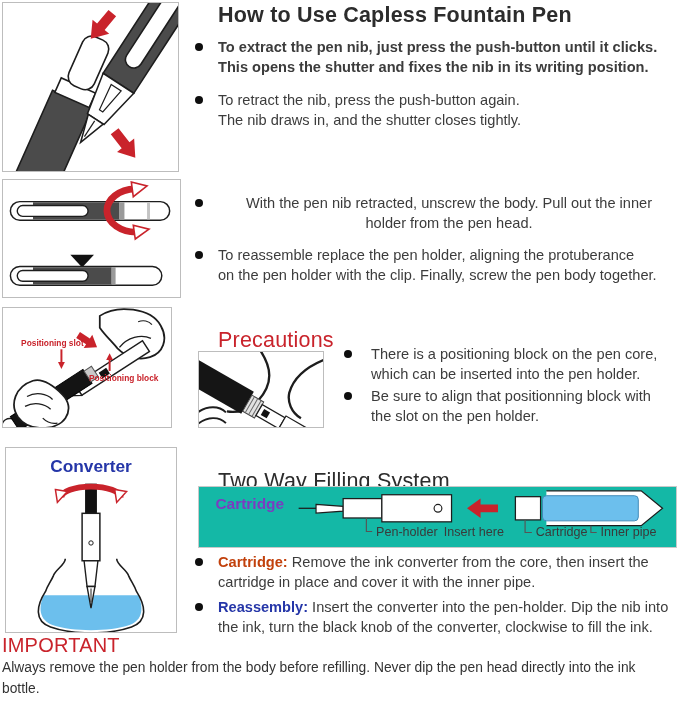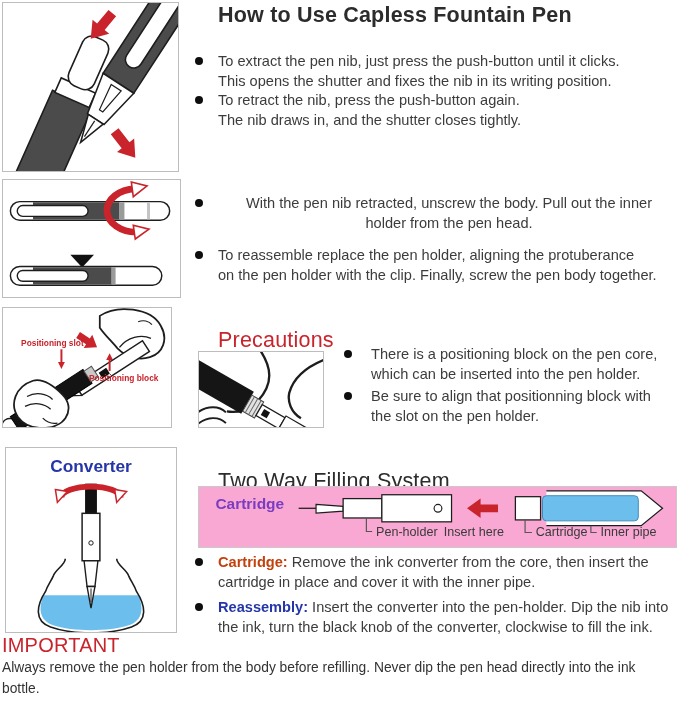--- a/index.html
+++ b/index.html
@@ -12,21 +12,21 @@
   .red-text{color:#c9232b;}
   .bullet{position:absolute;}
   .dot{position:absolute;left:-23px;top:5px;width:8px;height:8px;border-radius:50%;background:#0e0e0e;}
   .prec .dot{left:-27px;}
   .btext{margin:0;font-size:14.6px;line-height:19.8px;white-space:pre-line;color:#3c3c3c;}
   .btext.wrap{white-space:normal;}
   .lead{font-weight:700;}
   .lead.purple{color:#c2410c;}
   .lead.blue{color:#2536a8;}
   .cartridge-box{position:absolute;left:198px;top:486px;width:479px;height:62px;
-                 border:1.5px solid #c9c9c9;box-sizing:border-box;background:#f9a8d4;}
+                 border:1.5px solid #c9c9c9;box-sizing:border-box;background:#14b8a6;}
   .cartridge-box svg{display:block;width:100%;height:100%;}
   .important-title{position:absolute;left:2px;top:634px;margin:0;font-size:20px;font-weight:400;
                    color:#c9232b;letter-spacing:.2px;}
   .important-lines{position:absolute;left:2px;top:658px;width:674px;margin:0;font-size:13.8px;
                    line-height:20.8px;white-space:pre-line;color:#333;}
   svg text{font-family:"Liberation Sans","DejaVu Sans",sans-serif;}
   .diag-label{font-size:13px;fill:#3a3a3a;}
 </style>
 </head>
 <body>
@@ -54,21 +54,21 @@
         <polygon points="122,128 140,128 131,156" fill="#fff" stroke="#1d1d1d" stroke-width="1.6"></polygon>
         <line x1="131" y1="130" x2="131" y2="149" stroke="#1d1d1d" stroke-width="1.2"></line>
       </g>
       <g transform="translate(124,144) rotate(-38)">
         <path d="M-5,-18 L5,-18 L5,0 L11,0 L0,16 L-11,0 L-5,0 Z" fill="#c9232b"></path>
       </g>
     </svg>
   </div>
 
   <h2 class="section-title" style="top:3px;font-weight:bold;">How to Use Capless Fountain Pen</h2>
-  <div class="bullet" style="left:218px;top:52px;width:460px;">
+  <div class="bullet" style="left:218px;top:38px;width:460px;font-weight:bold;">
     <span class="dot"></span>
     <p class="btext">To extract the pen nib, just press the push-button until it clicks.
 This opens the shutter and fixes the nib in its writing position.</p>
   </div>
   <div class="bullet" style="left:218px;top:91px;width:460px;">
     <span class="dot"></span>
     <p class="btext">To retract the nib, press the push-button again.
 The nib draws in, and the shutter closes tightly.</p>
   </div>
 

